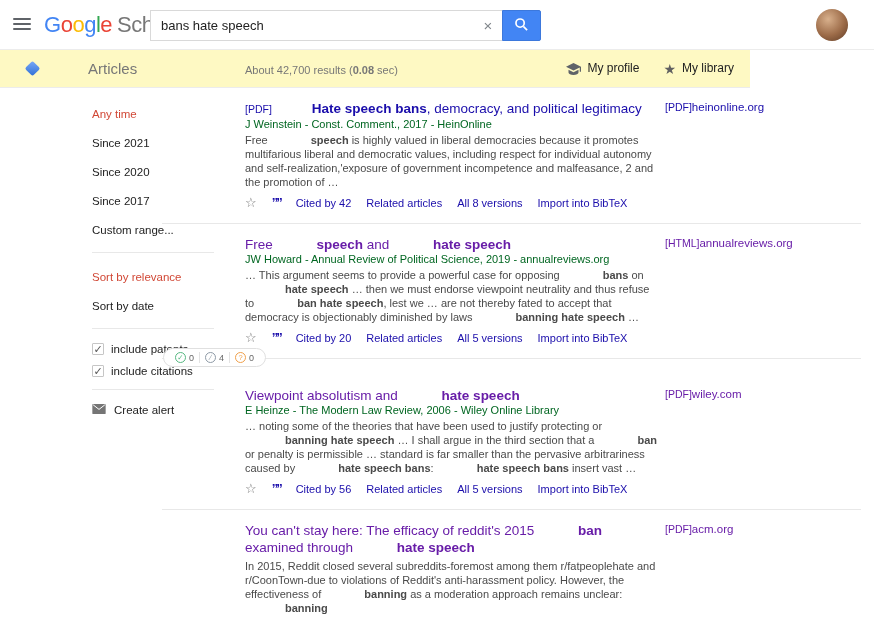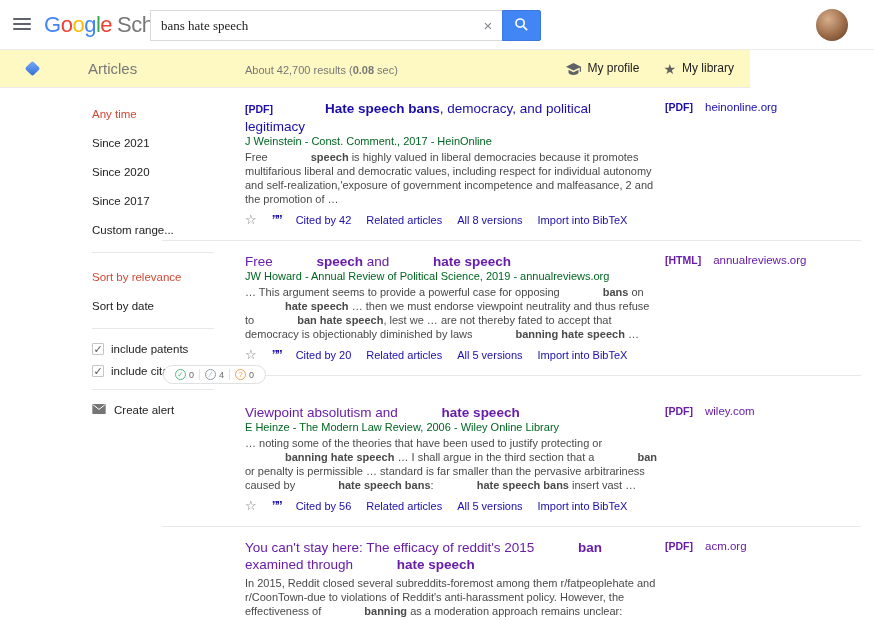--- a/index.html
+++ b/index.html
@@ -9,21 +9,21 @@
   .u { text-decoration: underline; }
 
   
   .header { position: absolute; top:0; left:0; width:874px; height:50px; background:#fff; border-bottom:1px solid #ececec; }
   .hamburger { position:absolute; left:13px; top:18px; width:18px; height:13px; cursor:pointer; }
   .hamburger span { display:block; height:2px; background:#5f6368; margin-bottom:3px; border-radius:1px; }
   .logo { position:absolute; left:44px; top:12px; font-size:22px; letter-spacing:-0.5px; cursor:pointer; }
   .logo .gl { font-weight:normal; }
   .logo .product { color:#777; margin-left:5px; }
   .searchbox { position:absolute; left:150px; top:10px; height:31px; display:flex; }
-  .searchbox input { width:352px; height:31px; border:1px solid #d9d9d9; border-right:none; padding:0 28px 0 10px; font-size:13px; font-family:Liberation Serif, serif; color:#222; outline:none; }
+  .searchbox input { width:352px; height:31px; border:1px solid #d9d9d9; border-right:none; padding:0 28px 0 10px; font-size:13px; font-family:Liberation Sans, sans-serif; color:#222; outline:none; }
   .clear-x { position:absolute; left:330px; top:7px; color:#80868b; font-size:15px; cursor:pointer; width:16px; text-align:center; }
   .search-btn { width:39px; height:31px; background:#4285f4; border:1px solid #3c78dc; border-radius:0 2px 2px 0; cursor:pointer; display:flex; align-items:center; justify-content:center; }
   .avatar { position:absolute; right:26px; top:9px; width:32px; height:32px; border-radius:50%; background: radial-gradient(circle at 38% 32%, #d8b08c 0%, #9c6b48 55%, #5d3a24 100%); cursor:pointer; }
 
   
   .subheader { position:absolute; top:50px; left:0; width:750px; height:38px; border-bottom:1px solid #ececec; background:#fef9c3; }
   .gem { position:absolute; left:27px; top:13px; width:11px; height:11px; background:linear-gradient(135deg,#7baaf7,#2f6fd6); transform:rotate(45deg); border-radius:2px; cursor:pointer; }
   .section-label { position:absolute; left:88px; top:10px; font-size:15px; color:#777; }
   .stats { position:absolute; left:245px; top:14px; font-size:11px; color:#777; }
   .sub-right { position:absolute; right:16px; top:11px; display:flex; gap:24px; align-items:center; }
@@ -37,21 +37,21 @@
   .side-item.active { color:#d14836; }
   .side-divider { border-top:1px solid #e8e8e8; margin:12px 0 14px 0; width:122px; }
   .checkrow { display:flex; align-items:center; gap:7px; margin-bottom:10px; cursor:pointer; }
   .checkbox { width:12px; height:12px; border:1px solid #c6c6c6; border-radius:1px; font-size:11px; line-height:11px; color:#555; text-align:center; background:#fff; }
   .create-alert { display:flex; align-items:center; gap:8px; cursor:pointer; margin-top:4px; color:#222; }
 
   
   .results { position:absolute; left:160px; top:88px; width:701px; }
   .result { position:relative; padding:12px 0 13px 85px; }
   .title { font-size:13.5px; font-weight:normal; line-height:17px; width:408px; }
-  .tag { font-weight:bold; font-size:10.5px; margin-right:12px; }
+  .tag { font-weight:normal; font-size:10.5px; margin-right:0; }
   a.tlink { text-decoration:none; cursor:pointer; }
   .blue, .blue .tag { color:#1a0dab; }
   .visited, .visited .tag { color:#681da8; }
   .byline { margin-top:0; font-size:11px; color:#006621; width:408px; }
   .snippet { margin-top:3px; font-size:11px; line-height:14px; color:#4a4a4a; width:412px; }
   .actions { margin-top:6px; display:flex; align-items:center; gap:15px; font-size:11px; }
   .actions a { color:#1a0dab; text-decoration:none; cursor:pointer; white-space:nowrap; }
   .act-star { color:#777; font-size:13px; cursor:pointer; }
   .act-quote { color:#1a0dab; font-weight:bold; font-size:13px; letter-spacing:-2px; cursor:pointer; }
   .sidelink { position:absolute; left:485px; top:13px; font-size:11.5px; white-space:nowrap; cursor:pointer;padding-left:20px; }

